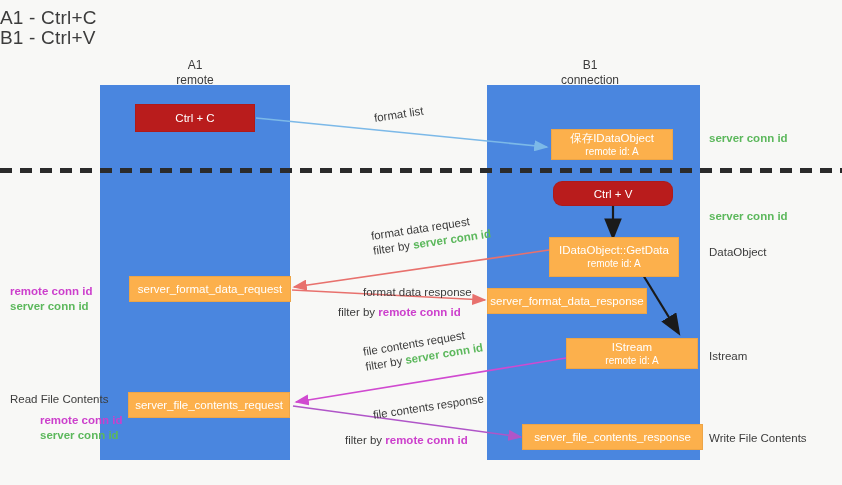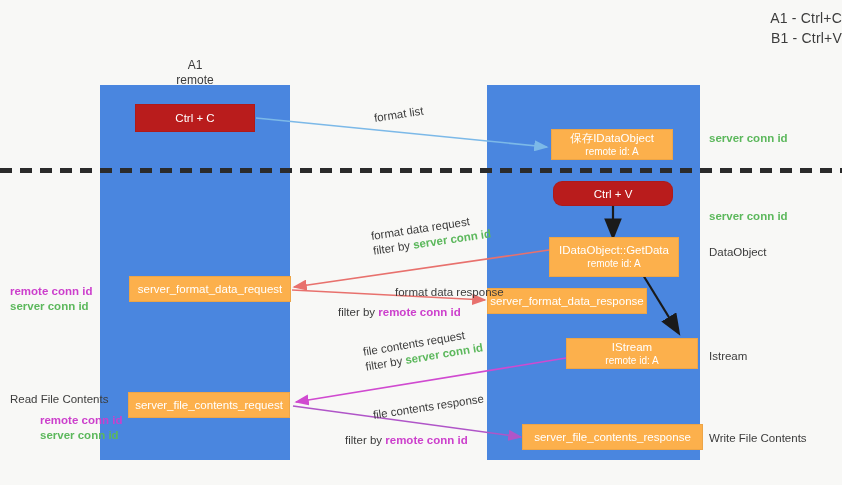--- a/index.html
+++ b/index.html
@@ -15,25 +15,24 @@
     width: 842px;
     height: 485px;
     background: #f8f8f6;
     overflow: hidden;
   }
   .abs { position: absolute; }
 
   
   .title {
     left: 0; right: 0; top: 8px;
-    text-align: right;
-    font-size: 14px;
+    text-align: left;
+    font-size: 19px;
     color: #3c3c3c;
     line-height: 20px;
-    padding-left: 30px;
   }
   .title div { letter-spacing: 0.2px; }
 
   
   .col-header {
     text-align: center;
     font-size: 12px;
     color: #3c3c3c;
     line-height: 15px;
     width: 200px;
@@ -110,20 +109,24 @@
 
   <div class="abs title">
     <div>A1 - Ctrl+C</div>
     <div>B1 - Ctrl+V</div>
   </div>
 
   <div class="abs col-header" style="left:95px; top:58px;">
     <div>A1</div>
     <div>remote</div>
   </div>
+  <div class="abs col-header" style="left:490px; top:58px;">
+    <div>B1</div>
+    <div>connection</div>
+  </div>
 
   <div class="abs lane" style="left:100px; top:85px; width:190px; height:375px;"></div>
   <div class="abs lane" style="left:487px; top:85px; width:213px; height:375px;"></div>
 
   <svg class="overlay" viewBox="0 0 842 485">
     <defs>
       <marker id="ah-blue" markerWidth="9" markerHeight="7" refX="8" refY="3.5" orient="auto">
         <polygon points="0 0, 9 3.5, 0 7" fill="#7cb9e8"></polygon>
       </marker>
       <marker id="ah-red" markerWidth="9" markerHeight="7" refX="8" refY="3.5" orient="auto">
@@ -200,21 +203,21 @@
     <span>format list</span>
   </div>
 
   <div class="abs ann ann-rot-1" style="left:370px; top:229px;">
     <div>format data request</div>
     <div>
       <span>filter by </span><span class="lab-green">server conn id</span>
     </div>
   </div>
 
-  <div class="abs ann" style="left:363px; top:285px;margin-left:32px;">
+  <div class="abs ann" style="left:363px; top:285px;">
     <div>format data response</div>
   </div>
   <div class="abs ann" style="left:338px; top:305px;">
     <span>filter by </span><span class="lab-purple">remote conn id</span>
   </div>
 
   <div class="abs ann ann-rot-2" style="left:362px; top:345px;">
     <div>file contents request</div>
     <div>
       <span>filter by </span><span class="lab-green">server conn id</span>

